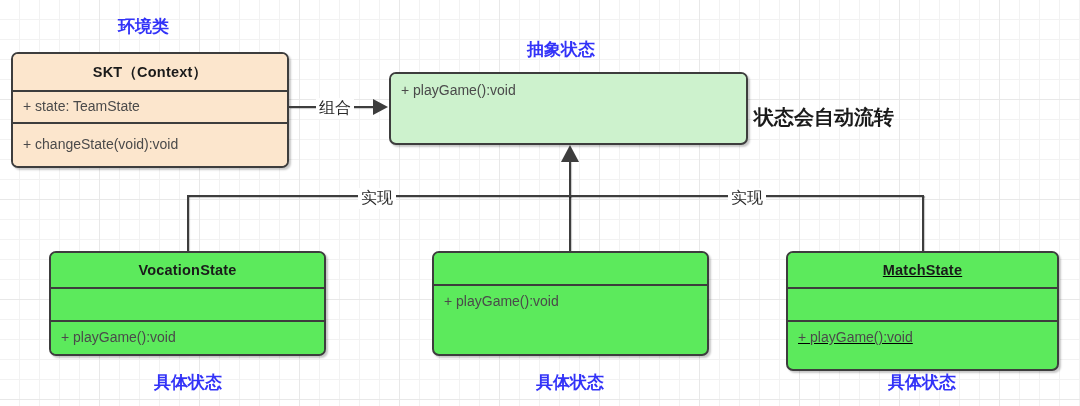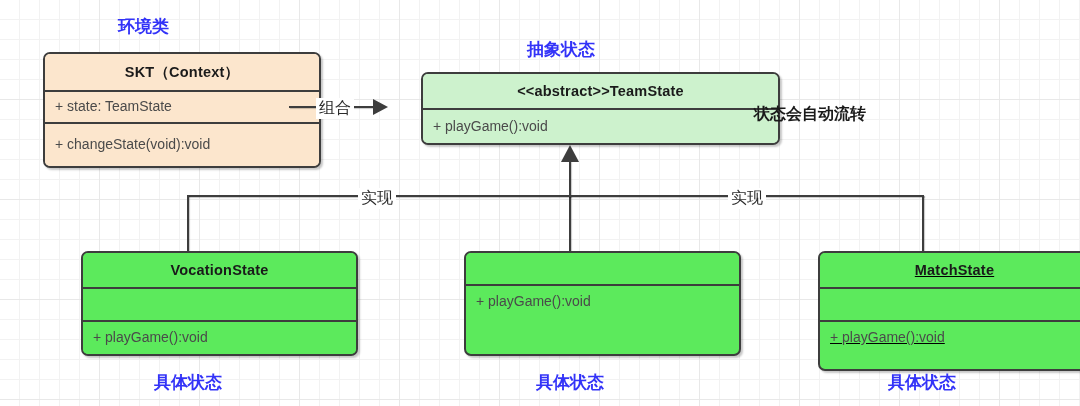--- a/index.html
+++ b/index.html
@@ -33,21 +33,20 @@
   }
 
   
   .uml-class {
     position: absolute;
     box-sizing: border-box;
     border: 2px solid #3d3d3d;
     border-radius: 7px;
     overflow: hidden;
     box-shadow: 2px 2px 2px rgba(0,0,0,0.22);
-    margin-left: 32px;
   }
   .uml-class .compartment {
     box-sizing: border-box;
     display: flex;
     align-items: center;
     border-bottom: 2px solid #3d3d3d;
   }
   .uml-class .compartment:last-child {
     border-bottom: none;
   }
@@ -88,21 +87,21 @@
     position: absolute;
     color: #3333f8;
     font-weight: bold;
     font-size: 17px;
     white-space: nowrap;
   }
   .anno-black {
     position: absolute;
     color: #1a1a1a;
     font-weight: bold;
-    font-size: 16px;
+    font-size: 20px;
     white-space: nowrap;
   }
   .edge-label {
     position: absolute;
     color: #2b2b2b;
     font-size: 16px;
     background-color: #ffffff;
     padding: 0 3px;
     white-space: nowrap;
   }
@@ -152,21 +151,20 @@
     </div>
   </div>
 
   <div class="conn h" style="left:289px; top:106px; width:85px;"></div>
   <div class="arrow-solid-right" style="left:373px; top:99px;"></div>
   <div class="edge-label" style="left:316px; top:98px;">组合</div>
 
   <div class="anno-blue" style="left:527px; top:38px;">抽象状态</div>
 
   <div class="uml-class abs-box" style="left:389px; top:72px; width:359px; height:73px;">
-    <div class="compartment title" style="height:36px;">&lt;&lt;abstract&gt;&gt;TeamState</div>
     <div class="compartment members" style="height:33px;">
       <div class="mem-lines">
         <span>+ playGame():void</span>
       </div>
     </div>
   </div>
 
   <div class="anno-black" style="left:754px; top:104px;">状态会自动流转</div>
 
   <div class="arrow-solid-up" style="left:561px; top:145px;"></div>

